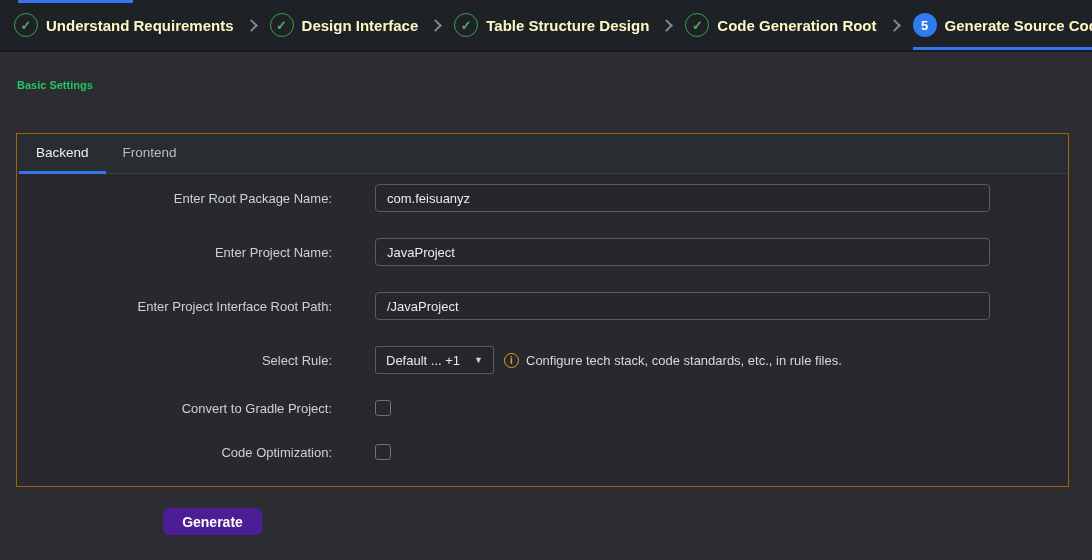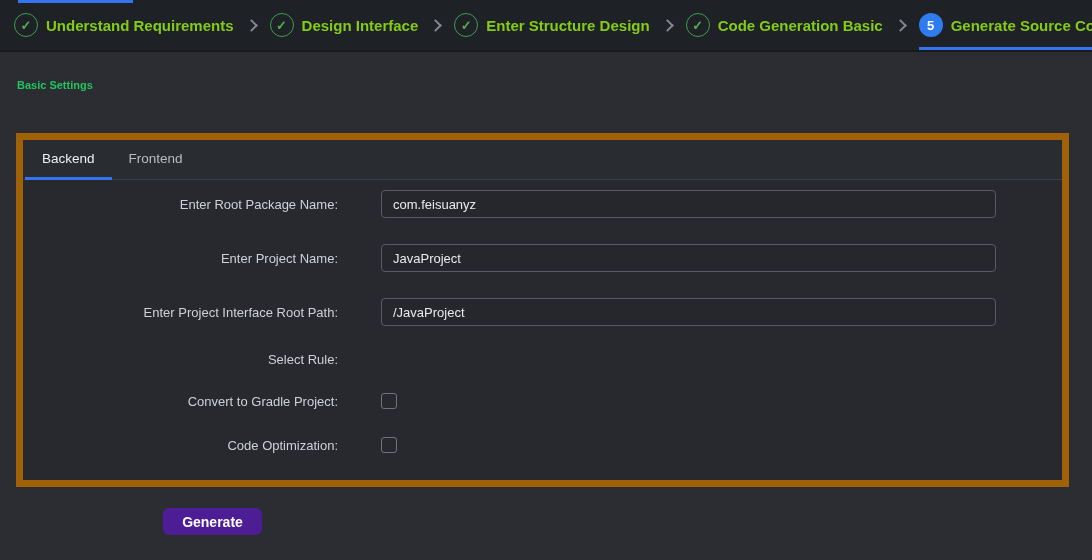--- a/index.html
+++ b/index.html
@@ -51,21 +51,21 @@
   .step-circle.number {
     background:#2e7cf0;
     color:#ffffff;
     font-size:13px;
     font-weight:bold;
   }
   .step-label {
     margin-left:8px;
     font-size:15px;
     font-weight:bold;
-    color:#84cc16;
+    color:#fef9c3;
     white-space:nowrap;
   }
   .chevron-sep {
     width:9px; height:9px;
     border-top:2px solid #84878d;
     border-right:2px solid #84878d;
     transform:rotate(45deg);
     margin:0 14px 0 13px;
     flex:0 0 auto;
   }
@@ -90,21 +90,21 @@
     font-weight:bold;
     color:#22c55e;
     line-height:20px;
   }
 
   .panel {
     margin-top:38px;
     width:1053px;
     height:354px;
     background:#27292f;
-    border:7px solid #a16207;
+    border:1px solid #a16207;
   }
   .tabbar {
     height:40px;
     background:#292c31;
     border-bottom:1px solid #3a3d44;
     display:flex;
     align-items:stretch;
     padding-left:2px;
   }
   .tab {
@@ -210,27 +210,27 @@
     <span class="chevron-sep"></span>
 
     <div class="step">
       <span class="step-circle done">✓</span>
       <span class="step-label">Design Interface</span>
     </div>
     <span class="chevron-sep"></span>
 
     <div class="step">
       <span class="step-circle done">✓</span>
-      <span class="step-label">Enter Structure Design</span>
+      <span class="step-label">Table Structure Design</span>
     </div>
     <span class="chevron-sep"></span>
 
     <div class="step">
       <span class="step-circle done">✓</span>
-      <span class="step-label">Code Generation Basic</span>
+      <span class="step-label">Code Generation Root</span>
     </div>
     <span class="chevron-sep"></span>
 
     <div class="step active">
       <span class="step-circle number">5</span>
       <span class="step-label">Generate Source Code</span>
 
     </div>
 
   </div>
@@ -265,20 +265,30 @@
 
       <div class="form-row input-row">
         <div class="form-label">Enter Project Interface Root Path:</div>
         <div class="control">
           <input class="text-input" type="text" value="/JavaProject" style="">
         </div>
       </div>
 
       <div class="form-row input-row">
         <div class="form-label">Select Rule:</div>
+        <div class="control">
+          <div class="select-box">
+            <span>Default ... +1</span>
+            <span class="select-caret">▼</span>
+          </div>
+          <div class="hint-wrap">
+            <span class="info-icon" style="margin-left:0;">i</span>
+            <span class="hint-text">Configure tech stack, code standards, etc., in rule files.</span>
+          </div>
+        </div>
       </div>
 
       <div class="form-row check-row">
         <div class="form-label">Convert to Gradle Project:</div>
         <div class="control">
           <span class="checkbox"></span>
         </div>
       </div>
 
       <div class="form-row check-row">

